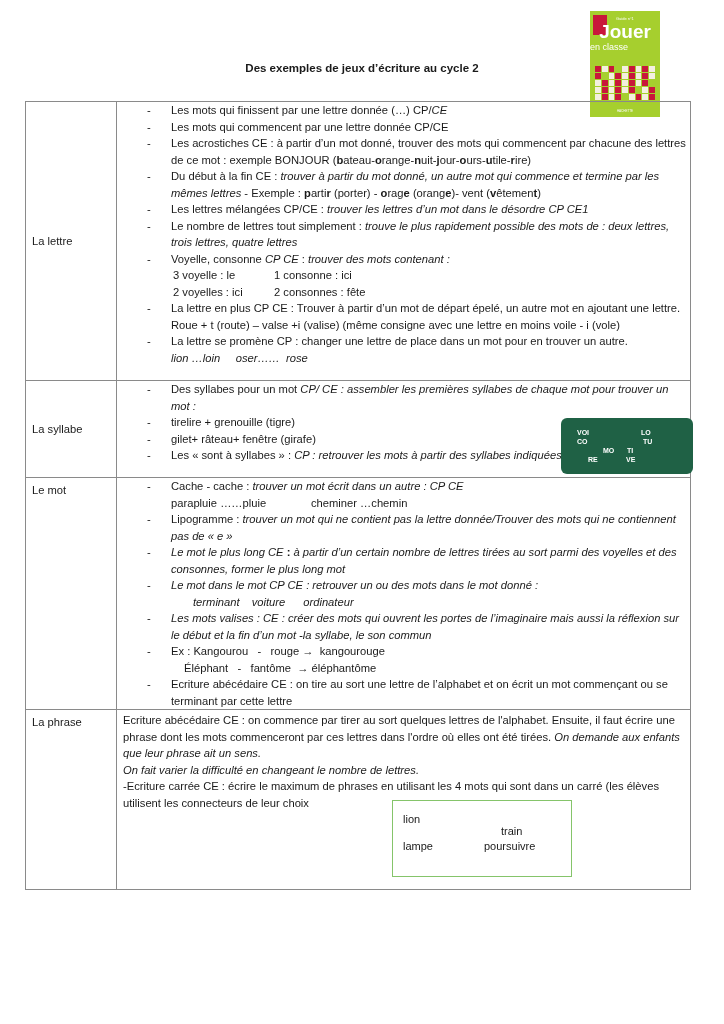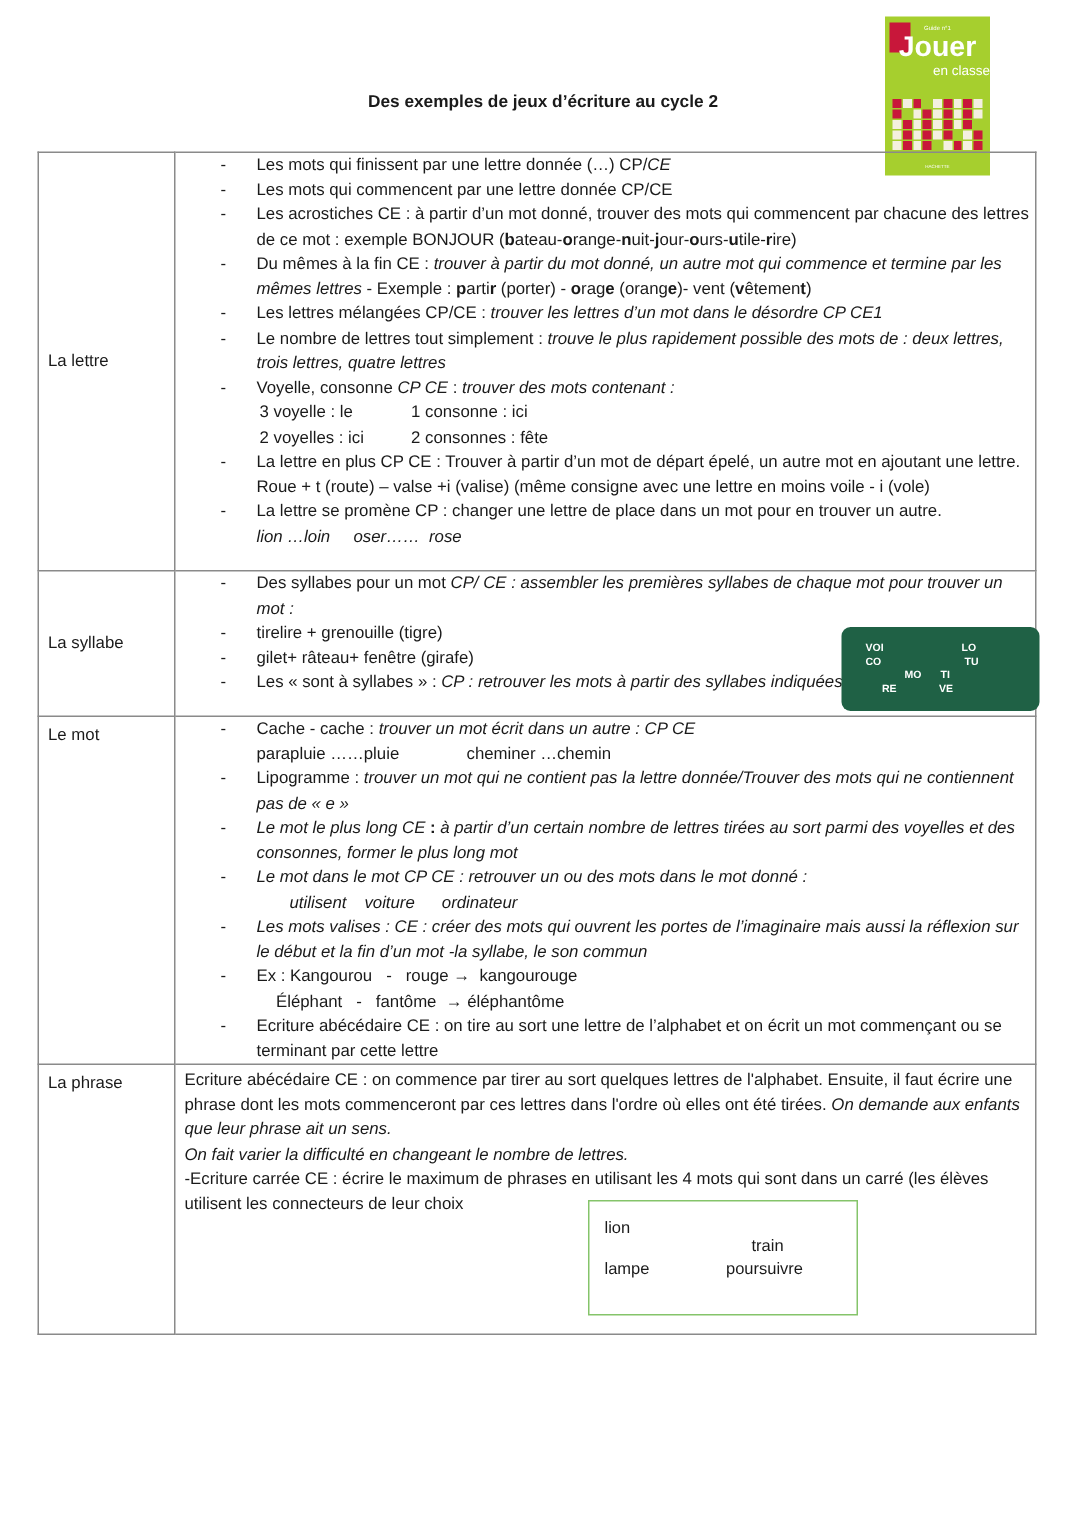--- a/index.html
+++ b/index.html
@@ -6,21 +6,21 @@
   body { width:724px; height:1024px; position:relative; overflow:hidden;
          font-family:"Liberation Sans", sans-serif; color:#1a1a1a; }
   .title { position:absolute; left:0; width:724px; top:62px; text-align:center;
            font-size:11.5px; font-weight:bold; }
   .cover { position:absolute; left:590px; top:11px; width:70px; height:106px;
            background:#a6cf2e; overflow:hidden; }
   .cover .tag { position:absolute; left:3px; top:4px; width:14px; height:20px; background:#c8173a; }
   .cover .small { position:absolute; left:26px; top:5px; font-size:4px; color:#fff; }
   .cover .jouer { position:absolute; left:0; width:70px; top:12px; text-align:center;
                   font-size:19px; font-weight:bold; color:#fff; line-height:18px; }
-  .cover .enclasse { position:absolute; left:0; width:70px; top:31px; text-align:right;
+  .cover .enclasse { position:absolute; left:0; width:70px; top:31px; text-align:left;
                      font-size:9px; color:#fff; }
   .cover .grid { position:absolute; left:5px; top:55px; width:60px; display:grid;
                  grid-template-columns:repeat(9,1fr); gap:1px; }
   .cover .grid span { height:6px; }
   .cover .pub { position:absolute; left:0; width:70px; bottom:4px; text-align:center; font-size:3px; color:#fff; }
   table.main { position:absolute; left:25px; top:101px; width:666px; border-collapse:collapse;
                font-size:11.2px; line-height:16.5px; }
   table.main td { border:1.5px solid #8a8a8a; vertical-align:top; padding:0; }
   td.label { width:84px; font-weight:normal; vertical-align:middle !important; padding-left:6px !important; }
   td.label.top { vertical-align:top !important; padding-top:4px !important; }
@@ -101,21 +101,21 @@
 
 <table class="main">
   <tbody>
       <tr style="height:279px">
     <td class="label">La lettre</td>
     <td class="content">
       <ul class="dash">
         <li><span>Les mots qui finissent par une lettre donnée (…)  CP/</span><i>CE</i></li>
         <li><span>Les mots qui commencent par une lettre donnée CP/CE</span></li>
         <li><span>Les acrostiches CE : à partir d’un mot donné, trouver des mots qui commencent par chacune des lettres de ce mot : exemple BONJOUR (</span><b>b</b><span>ateau-</span><b>o</b><span>range-</span><b>n</b><span>uit-</span><b>j</b><span>our-</span><b>o</b><span>urs-</span><b>u</b><span>tile-</span><b>r</b><span>ire)</span></li>
-        <li><span>Du mêmes à la fin CE : </span><i>trouver à partir du mot donné, un autre mot qui commence et termine par les mêmes lettres</i><span> - Exemple : </span><b>p</b><span>arti</span><b>r</b><span> (porter) - </span><b>o</b><span>rag</span><b>e</b><span> (orang</span><b>e</b><span>)- vent (</span><b>v</b><span>êtemen</span><b>t</b><span>)</span></li>
+        <li><span>Du début à la fin CE : </span><i>trouver à partir du mot donné, un autre mot qui commence et termine par les mêmes lettres</i><span> - Exemple : </span><b>p</b><span>arti</span><b>r</b><span> (porter) - </span><b>o</b><span>rag</span><b>e</b><span> (orang</span><b>e</b><span>)- vent (</span><b>v</b><span>êtemen</span><b>t</b><span>)</span></li>
         <li><span>Les lettres mélangées CP/CE : </span><i>trouver les lettres d’un mot dans le désordre CP CE1</i></li>
         <li><span>Le nombre de lettres tout simplement : </span><i>trouve le plus rapidement possible des mots de : deux lettres, trois lettres, quatre lettres</i></li>
         <li><span>Voyelle, consonne </span><i>CP CE</i><span> : </span><i>trouver des mots contenant :</i></li>
       </ul>
       <div class="plain" style="padding-left:56px">
         <span style="display:inline-block;width:101px">3 voyelle : le</span><span>1 consonne : ici</span>
       </div>
       <div class="plain" style="padding-left:56px">
         <span style="display:inline-block;width:101px">2 voyelles : ici</span><span>2 consonnes : fête</span>
       </div>
@@ -141,21 +141,21 @@
   <tr style="height:231px">
     <td class="label top">Le mot</td>
     <td class="content">
       <ul class="dash">
         <li><span>Cache - cache : </span><i>trouver un mot écrit dans un autre : CP CE</i><br><span style="display:inline-block;width:140px">parapluie  ……pluie</span><span>cheminer …chemin</span></li>
         <li><span>Lipogramme : </span><i>trouver un mot qui ne contient pas la lettre donnée/Trouver des mots qui ne contiennent pas de « e »</i></li>
         <li><i>Le mot le plus long CE </i><b>: </b><i>à partir d’un certain nombre de lettres tirées au sort parmi des voyelles et des consonnes, former le plus long mot</i></li>
         <li><i>Le mot dans le mot CP CE : retrouver un ou des mots dans le mot donné :</i></li>
       </ul>
       <div class="indent2" style="padding-left:76px">
-        <i style="margin-right:12px">utilisent</i><i style="margin-right:18px">voiture</i><i>ordinateur</i>
+        <i style="margin-right:12px">terminant</i><i style="margin-right:18px">voiture</i><i>ordinateur</i>
       </div>
       <ul class="dash">
         <li><i>Les mots valises :  CE : créer des mots qui ouvrent les portes de l’imaginaire mais aussi la réflexion sur le début et la fin d’un mot -la syllabe, le son commun</i></li>
         <li><span style="white-space:pre">Ex : Kangourou   -   rouge</span> <span>→</span><span style="white-space:pre">  kangourouge</span><br>
           <span style="padding-left:13px;white-space:pre">Éléphant   -   fantôme  </span><span>→</span><span style="white-space:pre"> éléphantôme</span></li>
         <li><span>Ecriture abécédaire CE :  on tire au sort une lettre de l’alphabet et on écrit un mot commençant ou se terminant par cette lettre</span></li>
       </ul>
     </td>
   </tr>
 

